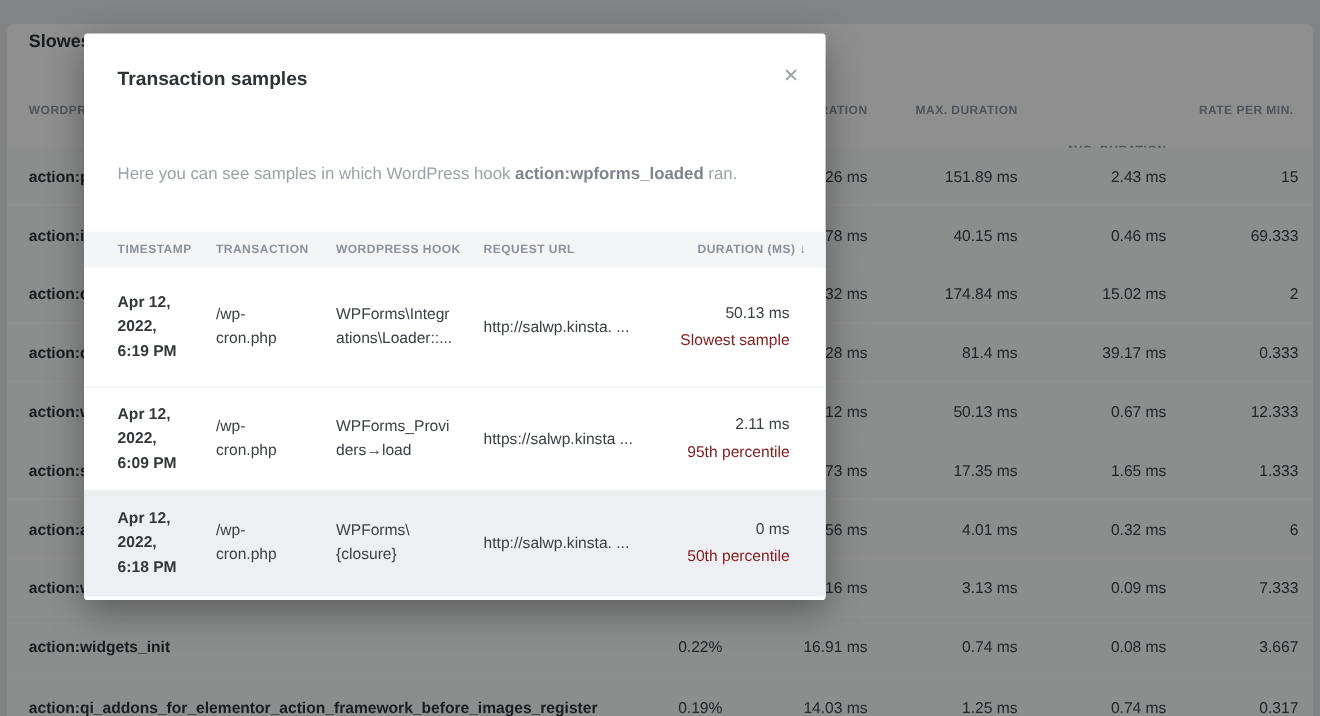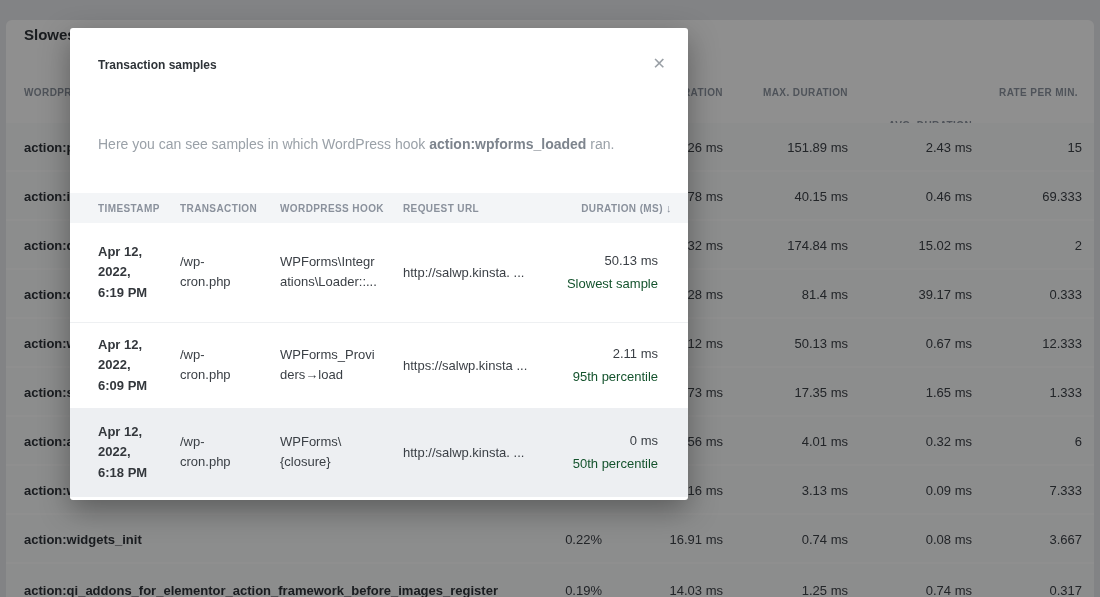--- a/index.html
+++ b/index.html
@@ -46,21 +46,21 @@
   .backdrop { position:absolute; inset:0; background:rgba(0,0,0,0.44); z-index:20; }
 
   
   .modal {
     position:absolute; left:70px; top:28px; width:618px; height:472px;
     background:#ffffff; border-radius:3px; z-index:30;
     box-shadow:0 10px 30px rgba(0,0,0,0.35);
   }
   .modal-title {
     position:absolute; left:28px; top:30px;
-    font-size:12px; font-weight:700; color:#2e3338;
+    font-size:16px; font-weight:700; color:#2e3338;
   }
   .modal-close {
     position:absolute; right:22px; top:28px;
     background:none; border:none; cursor:pointer;
     font-size:16px; line-height:1; color:#9aa0a6;
     font-family:"Liberation Sans", sans-serif;
   }
   .modal-desc {
     position:absolute; left:28px; right:28px; top:108px;
     font-size:14px; color:#9aa1a8;
@@ -88,21 +88,21 @@
   .m-cell {
     position:absolute; top:50%; transform:translateY(-50%);
     font-size:13px; color:#3a3f45; line-height:1.6; white-space:pre-line;
   }
   .mc-ts  { left:28px;  width:80px; font-weight:700; color:#33373c; }
   .mc-tx  { left:110px; width:88px; }
   .mc-hk  { left:210px; width:120px; }
   .mc-url { left:333px; width:160px; white-space:nowrap; }
   .mc-dur { right:30px; text-align:right; white-space:nowrap; }
   .mc-dur .val { color:#3a3f45; }
-  .mc-dur .pct { color:#14532d; margin-top:3px;margin-left:40px; }
+  .mc-dur .pct { color:#7f1d1d; margin-top:3px;margin-left:40px; }
 </style>
 </head>
 <body>
 
 <div class="card">
   <div class="page-title">Slowes</div>
 
   <div class="bg-th" style="left:18px;">WORDPRES</div>
   <div class="bg-th right h-dur">URATION</div>
   <div class="bg-th right h-max">MAX. DURATION</div>

